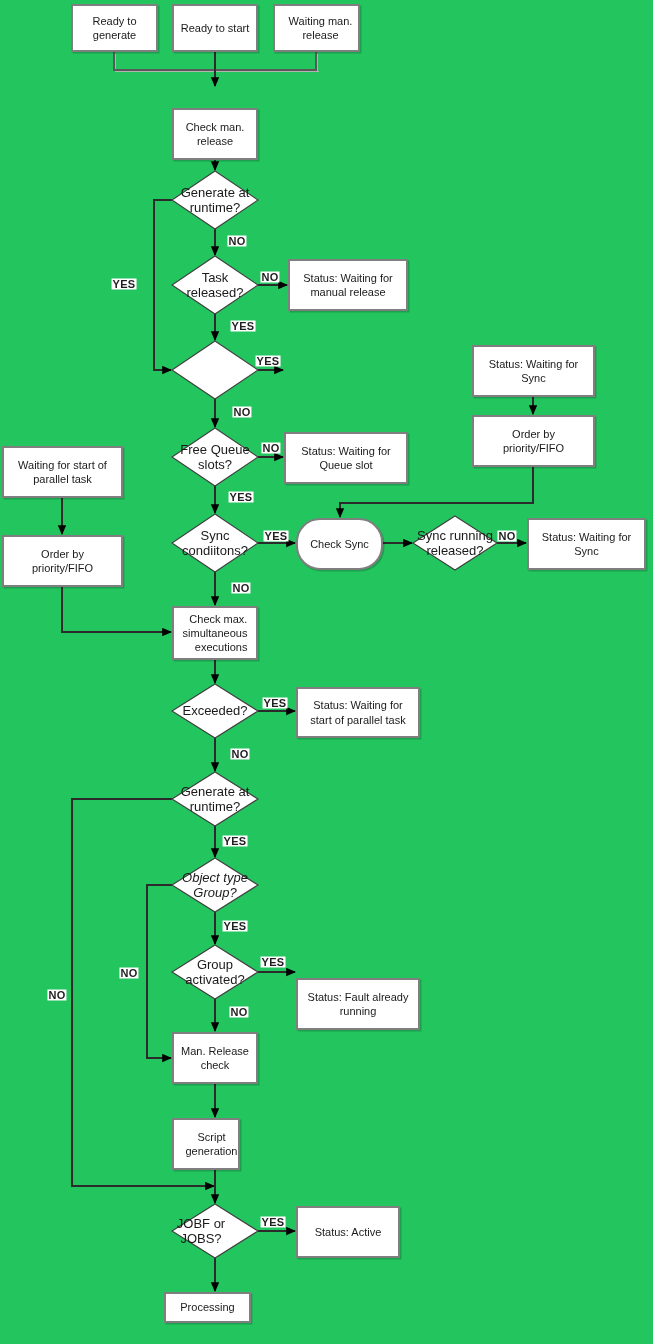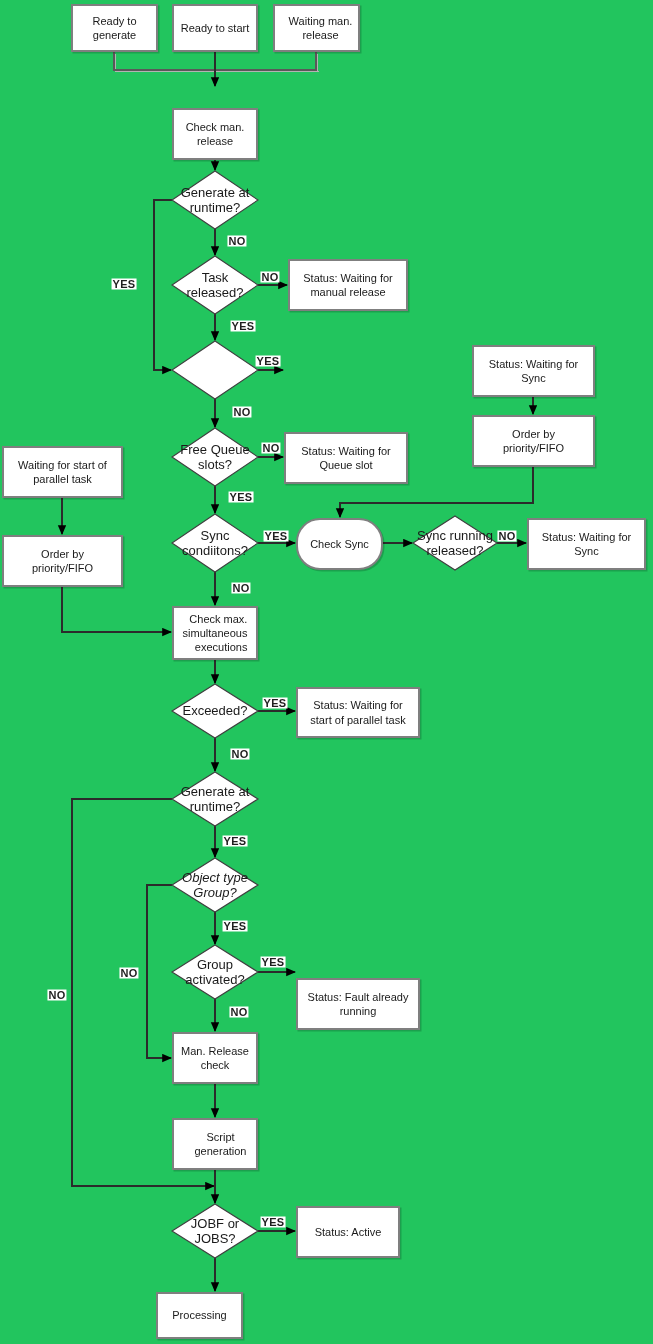--- a/index.html
+++ b/index.html
@@ -156,26 +156,26 @@
       <div class="diamond-label" style="left: 168px; top: 772px; width: 94px; height: 54px;">Generate at
 runtime?</div>
       <div class="diamond-label" style="left: 168px; top: 858px; width: 94px; height: 54px; font-style: italic;">Object type
 Group?</div>
       <div class="diamond-label" style="left: 168px; top: 945px; width: 94px; height: 54px;">Group
 activated?</div>
       <div class="node-box" style="left: 296px; top: 946px; width: 124px; height: 52px; margin-top: 32px;">Status: Fault already
 running</div>
       <div class="node-box" style="left: 172px; top: 1032px; width: 86px; height: 52px;">Man. Release
 check</div>
-      <div class="node-box" style="left: 172px; top: 1118px; width: 86px; height: 52px; padding-left: 11px;">Script
+      <div class="node-box" style="left: 172px; top: 1118px; width: 68px; height: 52px; padding-left: 11px;">Script
 generation</div>
-      <div class="diamond-label" style="left: 168px; top: 1204px; width: 94px; height: 54px;">JOBF or
+      <div class="diamond-label" style="left: 154px; top: 1204px; width: 94px; height: 54px;">JOBF or
 JOBS?</div>
       <div class="node-box" style="left: 296px; top: 1206px; width: 104px; height: 52px;">Status: Active</div>
-      <div class="node-box" style="left: 156px; top: 1292px; width: 87px; height: 47px;">Processing</div>
+      <div class="node-box" style="left: 164px; top: 1292px; width: 87px; height: 31px;">Processing</div>
       <div class="edge-label" style="left: 237px; top: 241px;">NO</div>
       <div class="edge-label" style="left: 124px; top: 284px;">YES</div>
       <div class="edge-label" style="left: 270px; top: 277px;">NO</div>
       <div class="edge-label" style="left: 243px; top: 326px;">YES</div>
       <div class="edge-label" style="left: 268px; top: 361px;">YES</div>
       <div class="edge-label" style="left: 242px; top: 412px;">NO</div>
       <div class="edge-label" style="left: 271px; top: 448px;">NO</div>
       <div class="edge-label" style="left: 241px; top: 497px;">YES</div>
       <div class="edge-label" style="left: 276px; top: 536px;">YES</div>
       <div class="edge-label" style="left: 241px; top: 588px;">NO</div>

